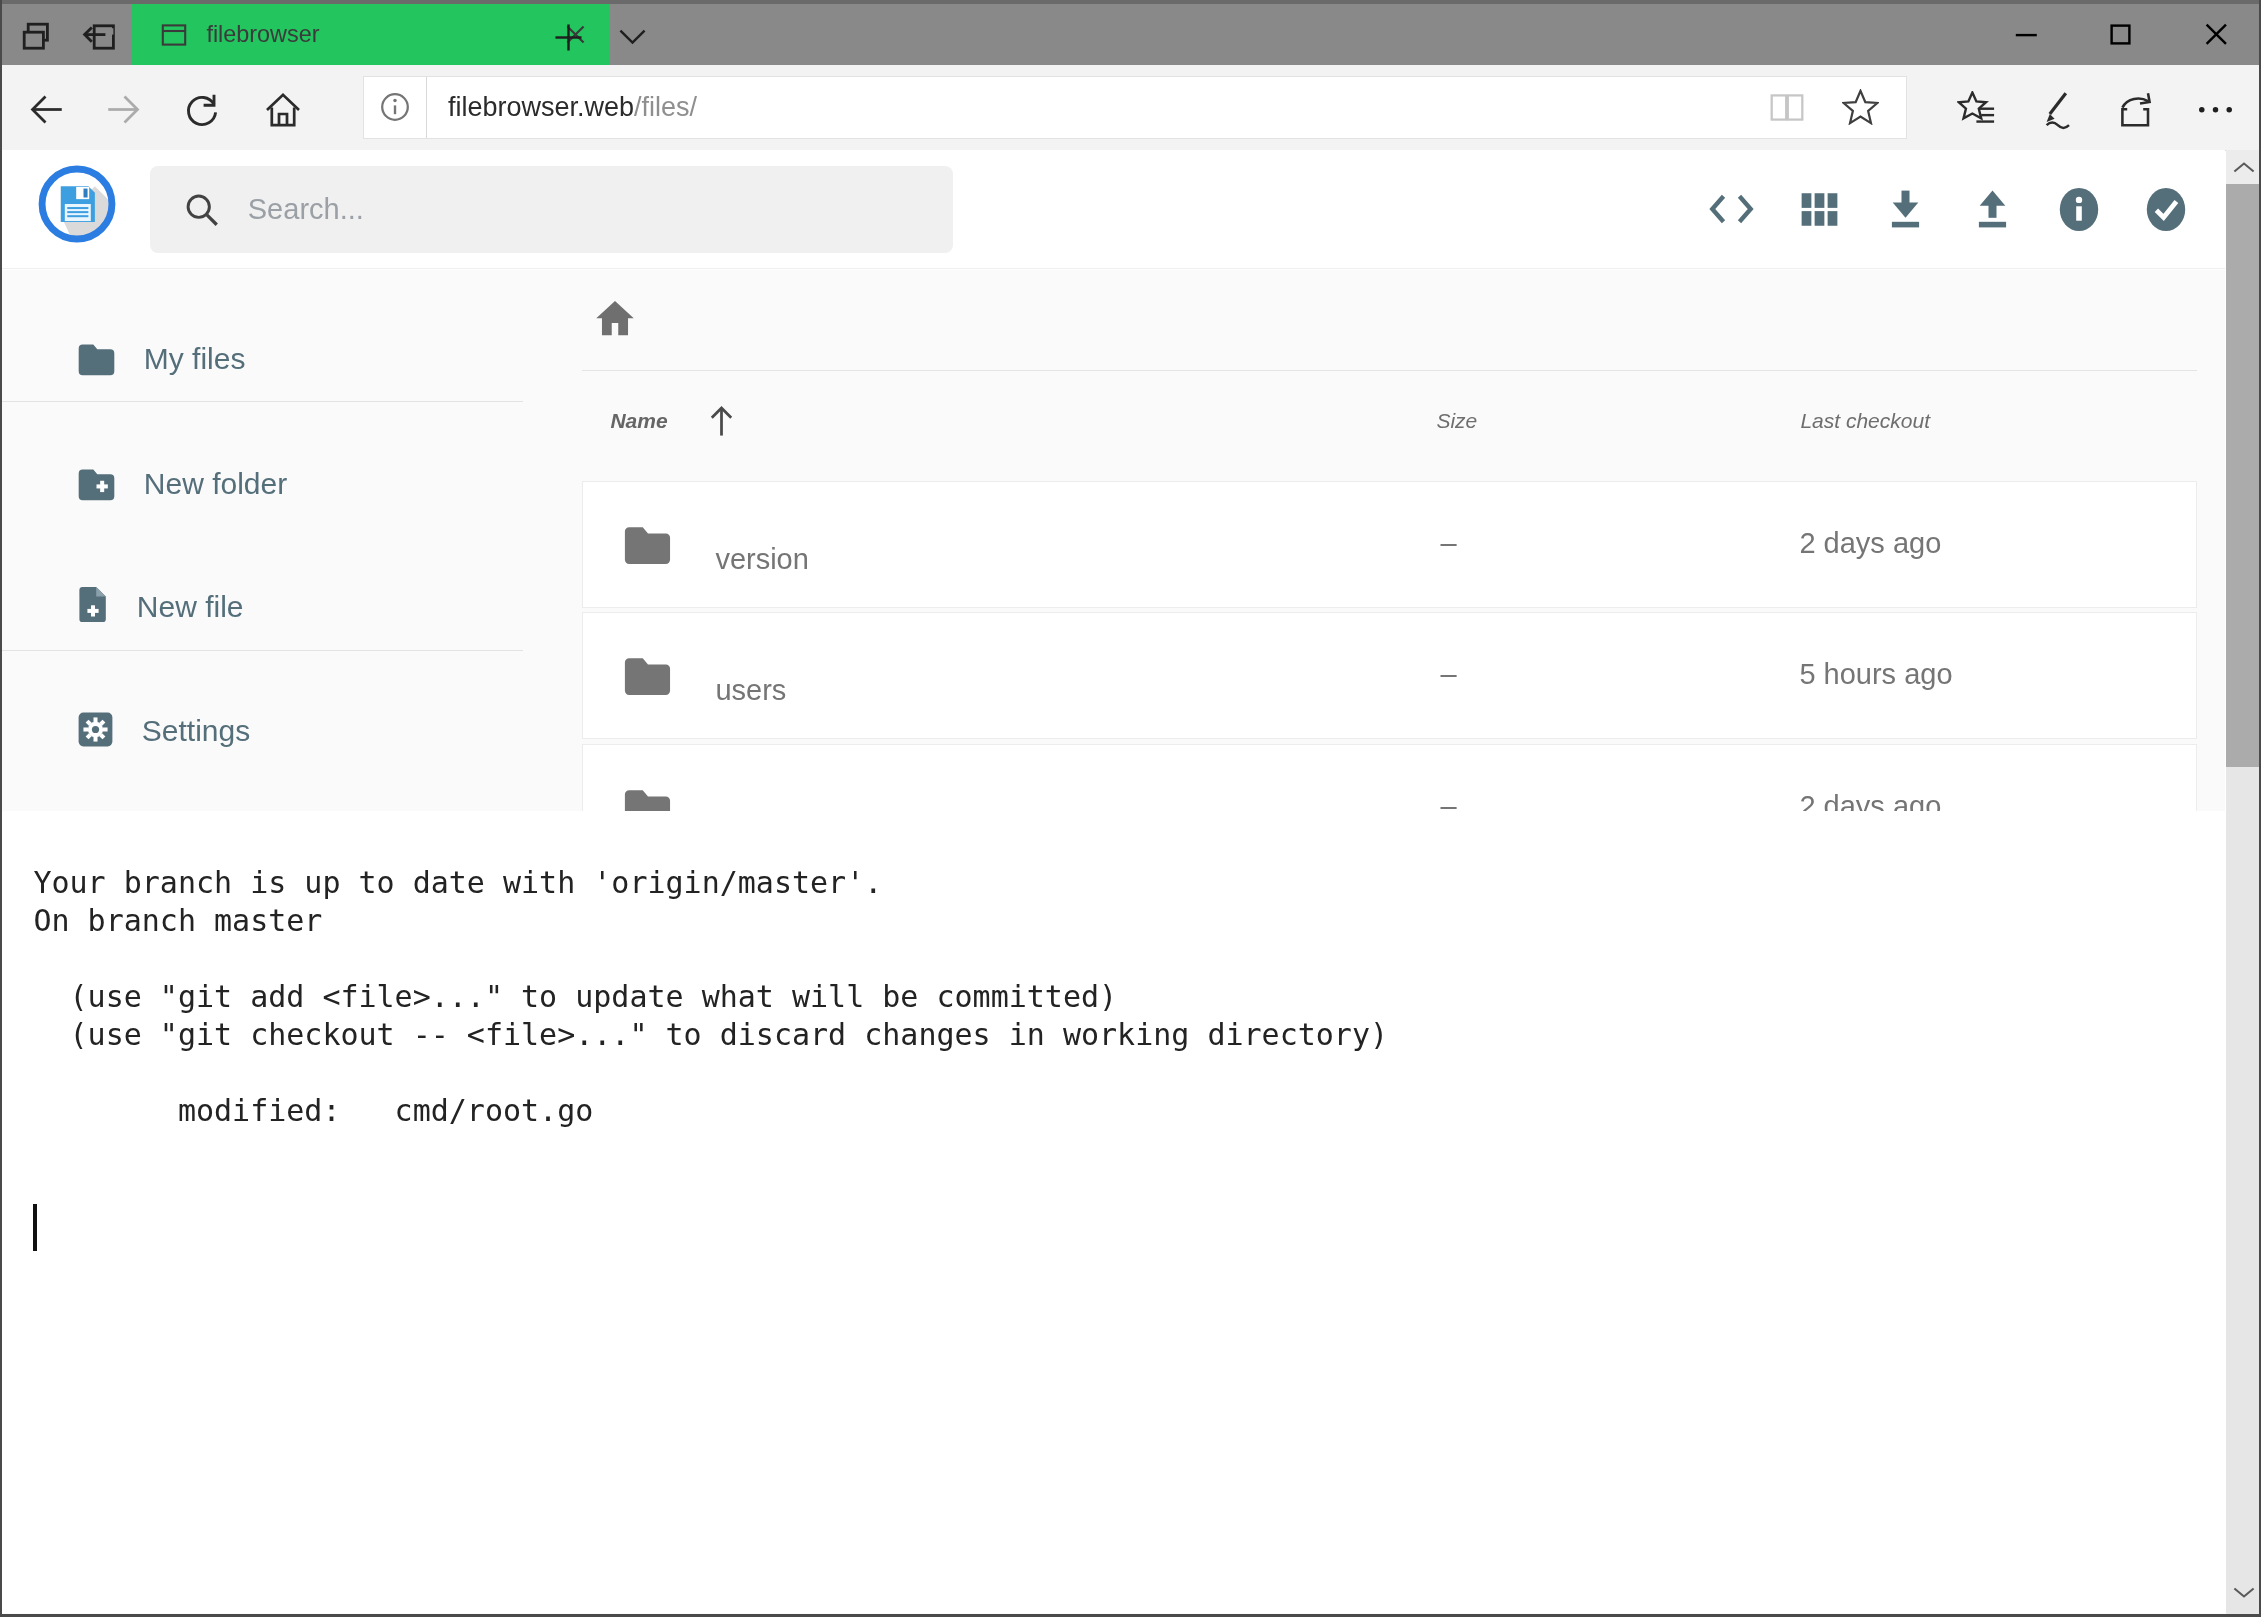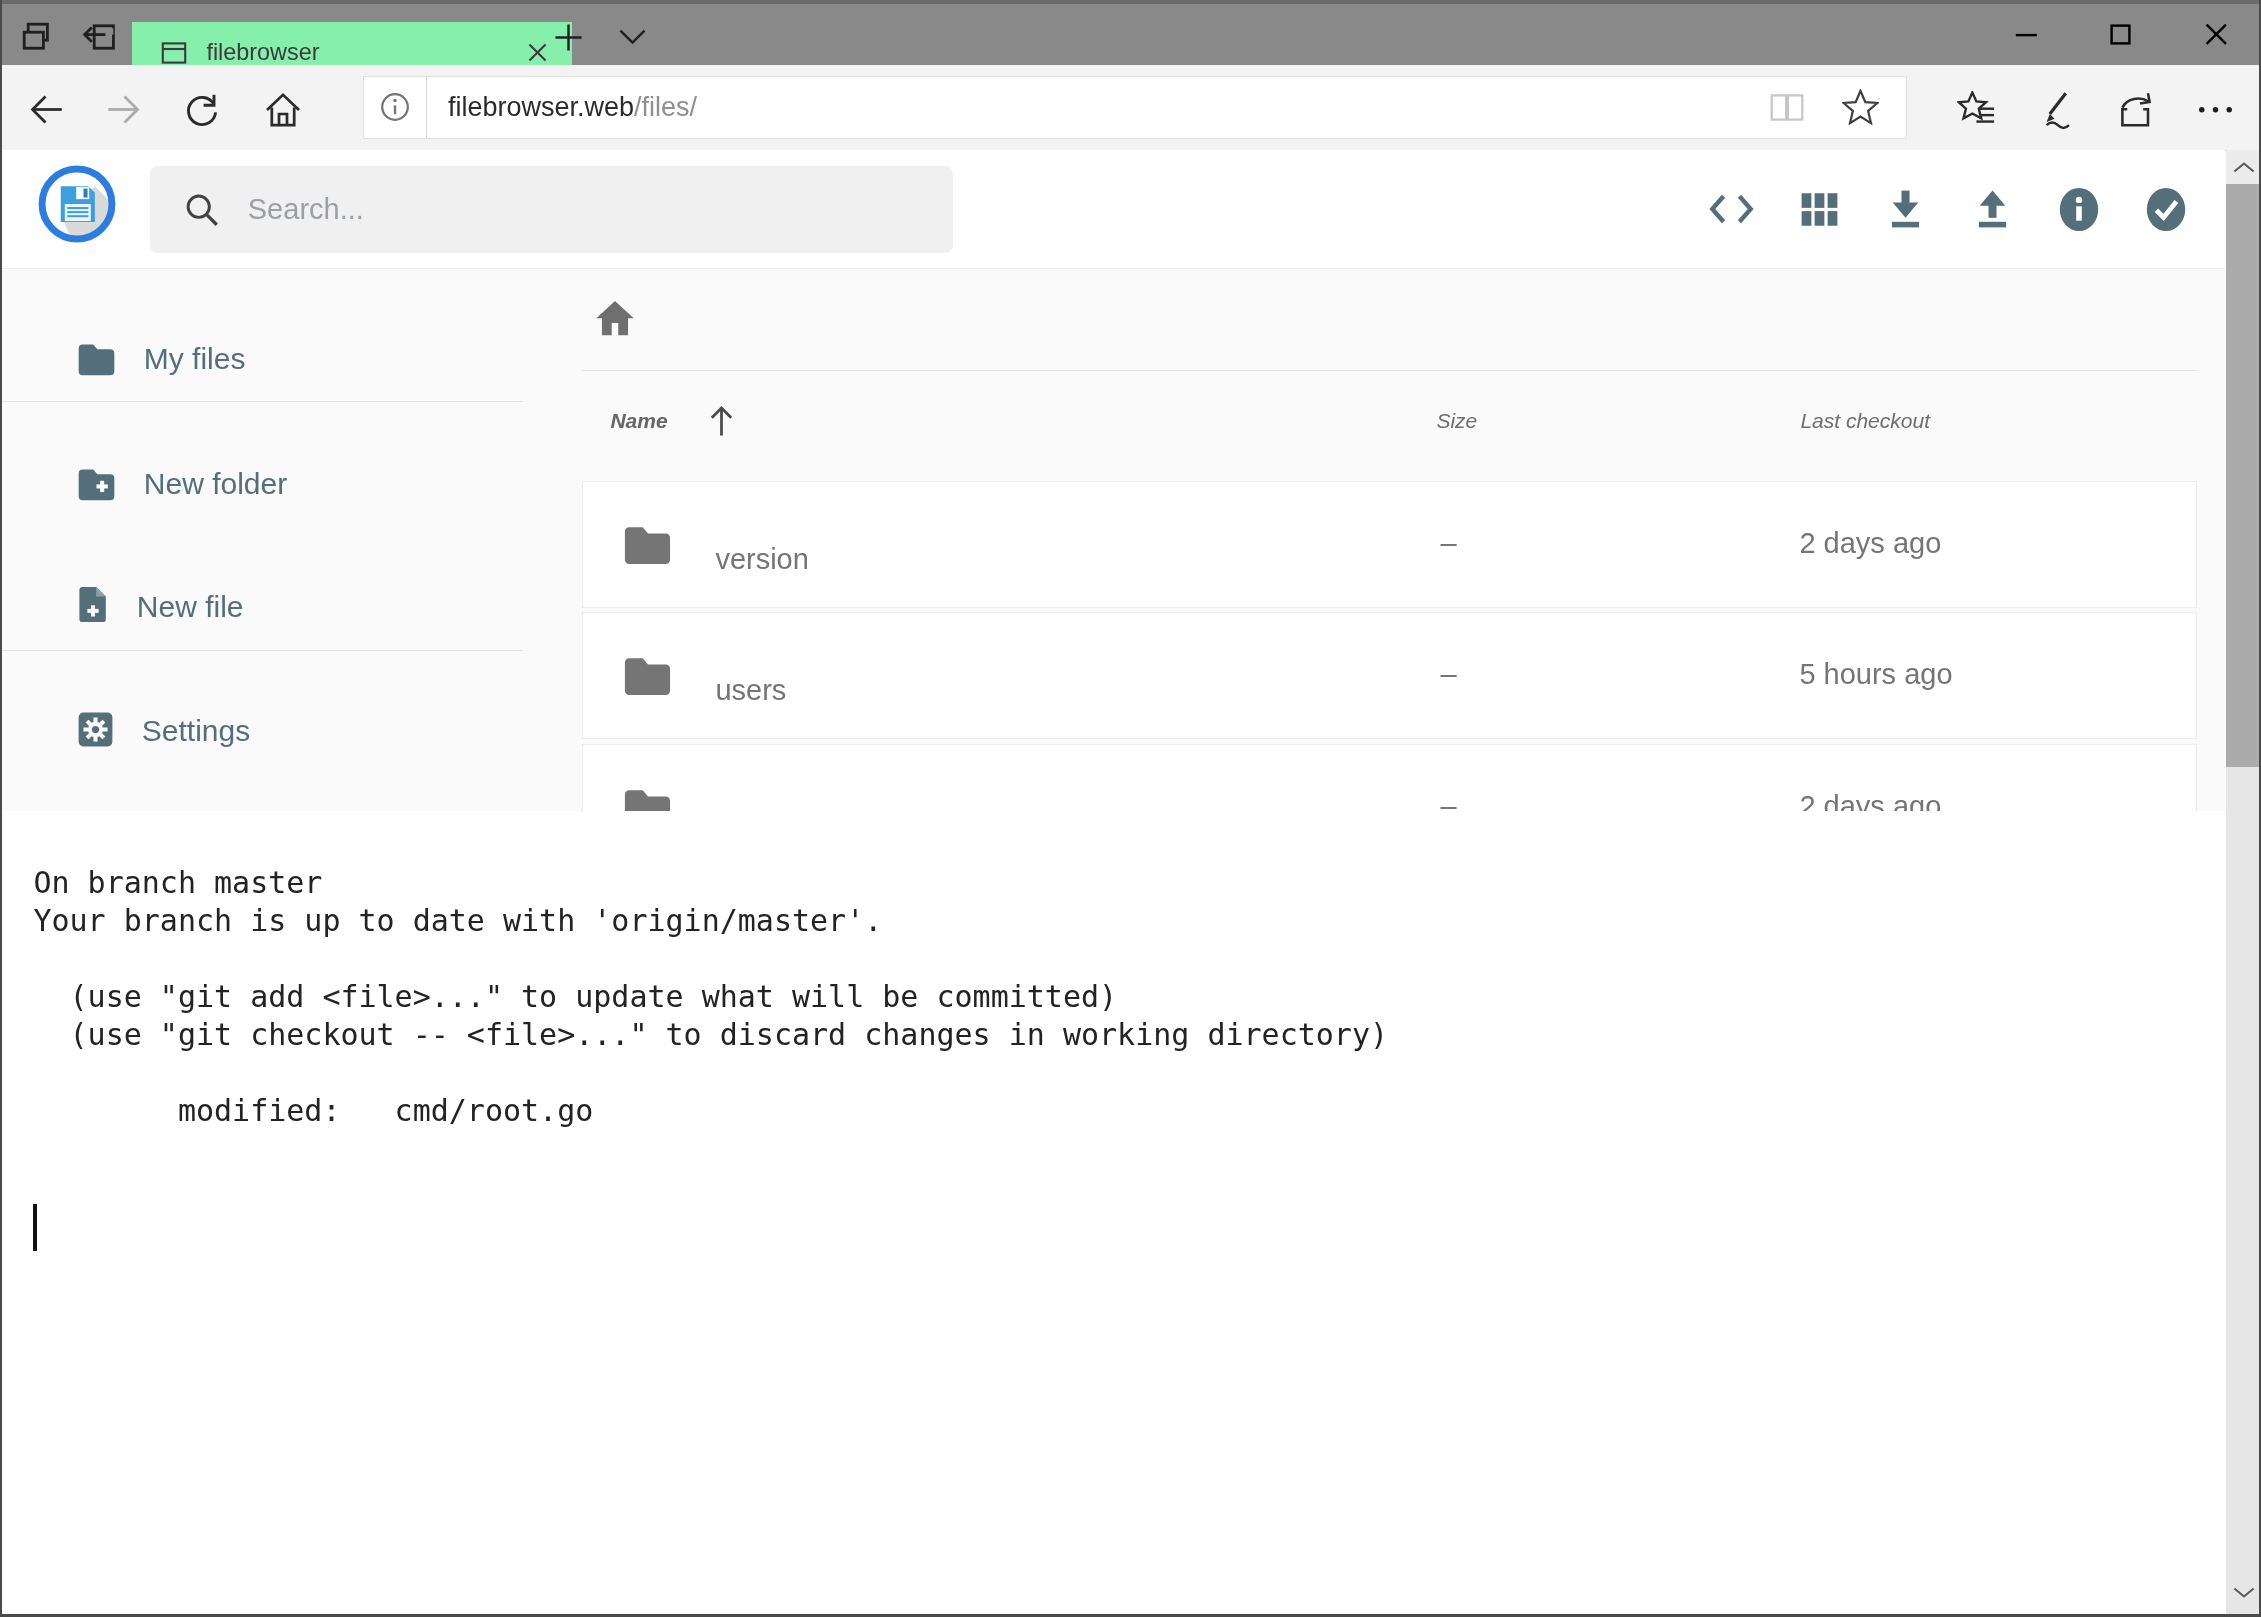--- a/index.html
+++ b/index.html
@@ -9,22 +9,22 @@
   
   #frame { position:absolute; inset:0; border-left:2.4px solid #4a4a4a;
            border-right:2.4px solid #4a4a4a; border-bottom:3.2px solid #4a4a4a;
            pointer-events:none; z-index:90; }
 
   
   #tabbar { position:absolute; left:0; top:0; width:2261px; height:65px;
             background:#898989; border-top:4px solid #6a6a6a; }
   .tbtn { position:absolute; top:16px; width:45px; height:37px; display:flex;
           align-items:center; justify-content:center; }
-  #tab-active { position:absolute; left:132px; top:18px; width:440px; height:61px;
-                background:#86efac; display:flex; align-items:center; }
+  #tab-active { position:absolute; left:132px; top:0; width:478px; height:61px;
+                background:#22c55e; display:flex; align-items:center; }
   #tab-title { font-size:23.4px; color:#3b3b3b; margin-left:19.4px; flex:1; }
   .winctl { position:absolute; top:0; width:81px; height:61px; display:flex;
             align-items:center; justify-content:center; }
 
   
   #navbar { position:absolute; left:0; top:65px; width:2261px; height:86px;
             background:#f3f3f3; border-bottom:0.8px solid #d9d9d9; }
   .navbtn { position:absolute; top:22.6px; width:52px; height:44px; display:flex;
             align-items:center; justify-content:center; }
   #urlfield { position:absolute; left:363px; top:10.5px; width:1544px; height:63px;
@@ -413,22 +413,22 @@
         </svg>
       <span class="row-name">storage</span>
       <span class="row-size">–</span>
       <span class="row-mod">2 days ago</span>
     </div>
   </div>
 </div>
 
 <div id="terminal">
   <div class="tline"></div>
+  <div class="tline">Your branch is up to date with 'origin/master'.</div>
   <div class="tline">On branch master</div>
-  <div class="tline">Your branch is up to date with 'origin/master'.</div>
   <div class="tline"></div>
   <div class="tline">  (use "git add &lt;file&gt;..." to update what will be committed)</div>
   <div class="tline">  (use "git checkout -- &lt;file&gt;..." to discard changes in working directory)</div>
   <div class="tline"></div>
   <div class="tline">        modified:   cmd/root.go</div>
   <div class="tline"></div>
   <div id="cursor"></div>
 </div>
 
 <div id="scrollbar">

